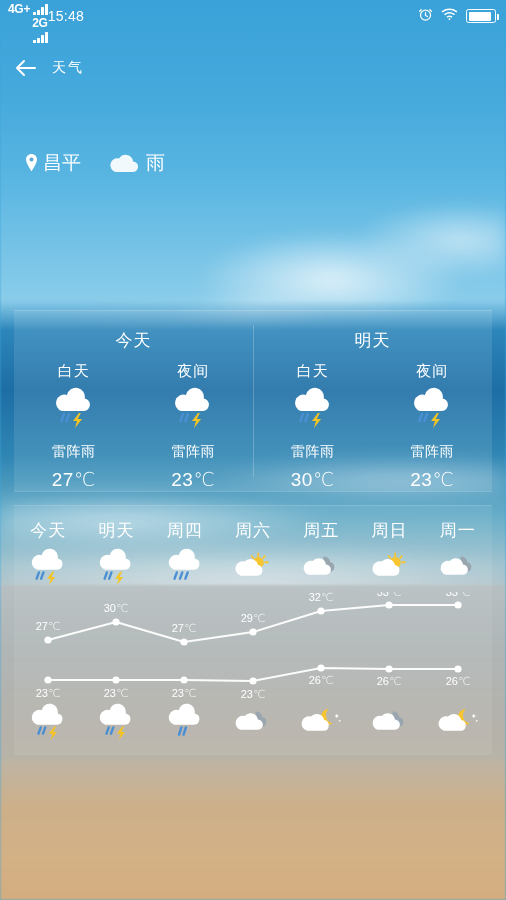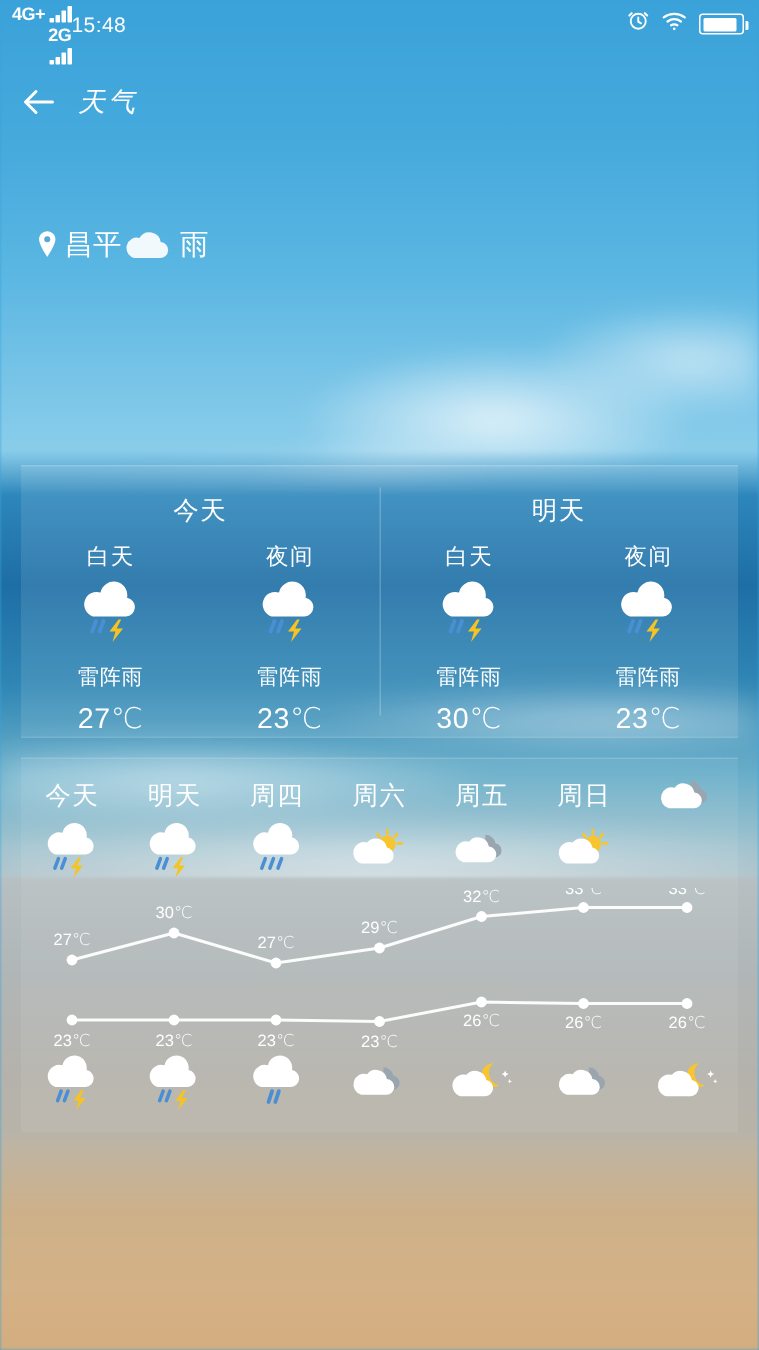--- a/index.html
+++ b/index.html
@@ -76,33 +76,33 @@
   .battery::after { content:""; position:absolute; right:-4px; top:4px;
              width:2.5px; height:6px; background:#fff; border-radius:0 1px 1px 0; }
   .battery i { position:absolute; left:1.5px; top:1.5px; bottom:1.5px;
              width:80%; background:#fff; border-radius:1px; display:block; }
 
   
   #titlebar { position:absolute; left:0; top:40px; width:506px; height:55px; z-index:20;
               display:flex; align-items:center; color:#fff; }
   #titlebar .back { width:52px; text-align:center; cursor:pointer; }
   #titlebar .back svg { display:block; margin:0 auto; }
-  #titlebar .ttl { font-size:18px; font-weight:300; letter-spacing:2px;font-style:italic; }
+  #titlebar .ttl { font-size:14px; font-weight:300; letter-spacing:2px; }
 
   
   #current { position:absolute; left:0; top:140px; width:506px; z-index:20; color:#fff; }
   .cur-temp { display:flex; align-items:flex-start; padding-left:24px; }
   .cur-temp .num { font-size:118px; font-weight:200; line-height:.86;
                    letter-spacing:-2px; text-shadow:0 1px 6px rgba(0,60,100,.18); }
   .cur-temp .unit { font-size:30px; font-weight:300; margin-top:52px; margin-left:4px;
                     letter-spacing:0px; }
   .cur-meta { display:flex; align-items:center; padding-left:24px; margin-top:10px;
               font-size:19px; font-weight:300; }
   .cur-meta .pin { margin-right:4px; display:flex; }
-  .cur-meta .loc { }
+  .cur-meta .loc { margin-right:26px; }
   .cur-meta .cico { margin-right:5px; display:flex; align-items:center; }
   .cur-meta .cond { }
 
   
   #card-today {
     position:absolute; left:14px; top:310px; width:478px; height:182px; z-index:15;
     background:rgba(255,255,255,.10);
     border-top:1px solid rgba(255,255,255,.16);
     border-bottom:1px solid rgba(255,255,255,.10);
     display:flex; color:#fff;
@@ -349,20 +349,21 @@
         <svg width="40" height="34" viewBox="0 0 46 34">
           <g stroke="#f7c530" stroke-width="2.1" stroke-linecap="round">
             <path d="M29 1.5v3M36.5 4.5 34.8 6.7M40 11.5h-3M21.5 4.5l1.7 2.2"></path>
           </g>
           <circle cx="29" cy="12" r="6.4" fill="#f7c530"></circle>
           <path d="M9 27h19a6.2 6.2 0 0 0 .7-12.3A8.8 8.8 0 0 0 13.5 10.8 6.6 6.6 0 0 0 9 27z" fill="#fff"></path>
         </svg>
       </div>
     </div>
     <div class="wd">
+      <div class="dayname">周一</div>
       <div class="dayic">
         <svg width="40" height="32" viewBox="0 0 46 32">
           <path d="M26 4a8 8 0 0 1 7.8 6.4A5.6 5.6 0 0 1 33 21.5H26z" fill="#9aa6af"></path>
           <path d="M9 25h19a6 6 0 0 0 .7-12A8.6 8.6 0 0 0 13.5 9.2 6.4 6.4 0 0 0 9 25z" fill="#fff"></path>
         </svg>
       </div>
     </div>
   </div>
 
   <svg id="week-chart" viewBox="0 0 478 112" preserveAspectRatio="none">

